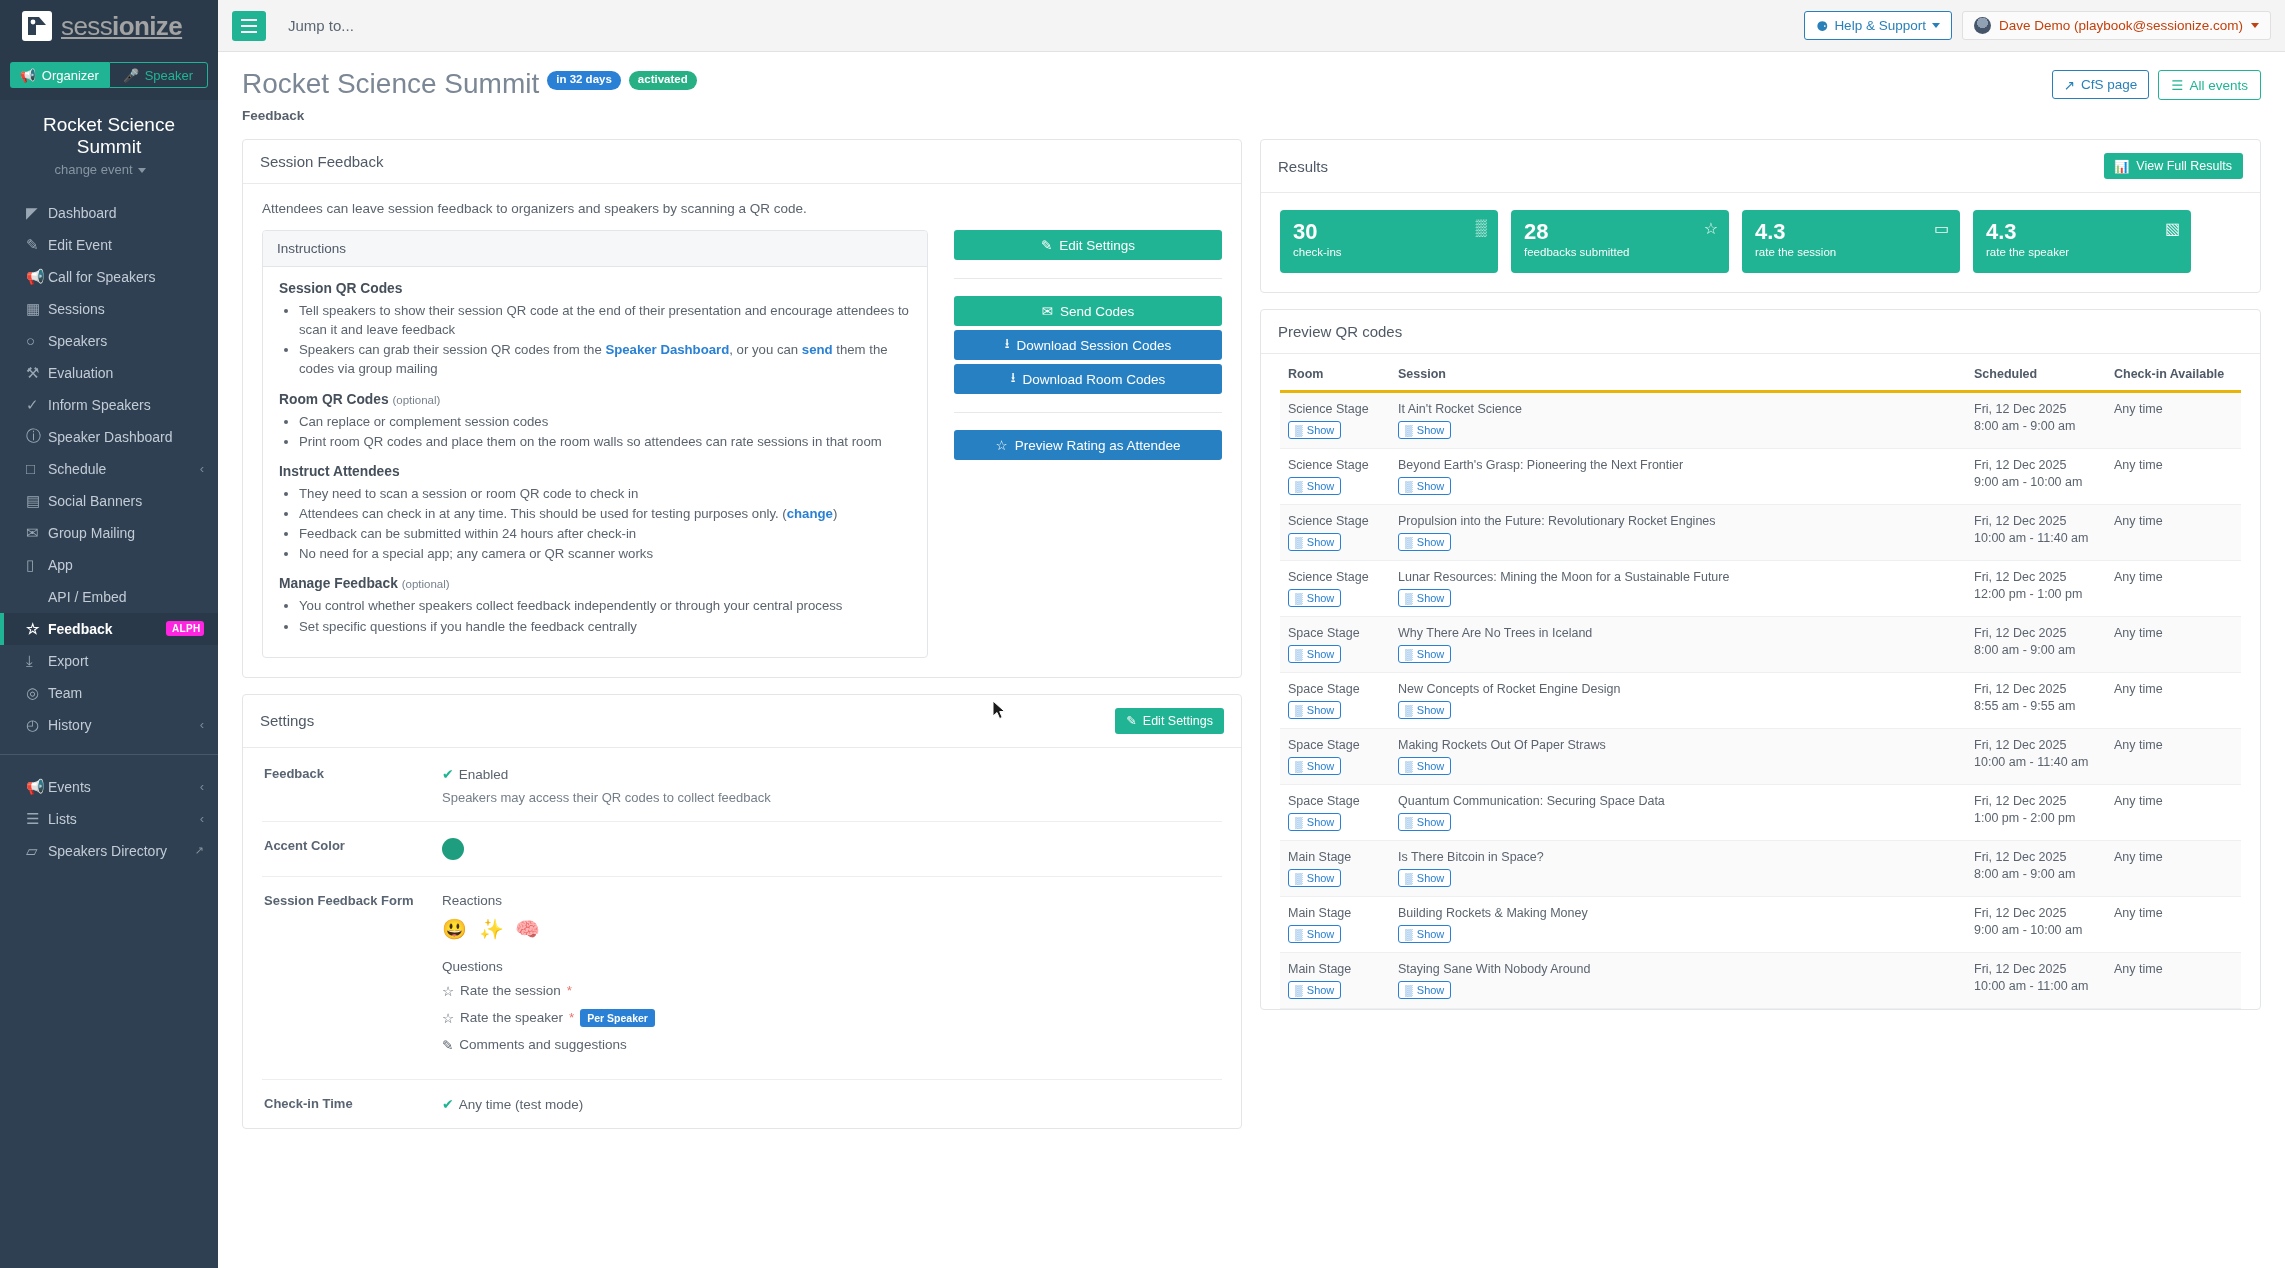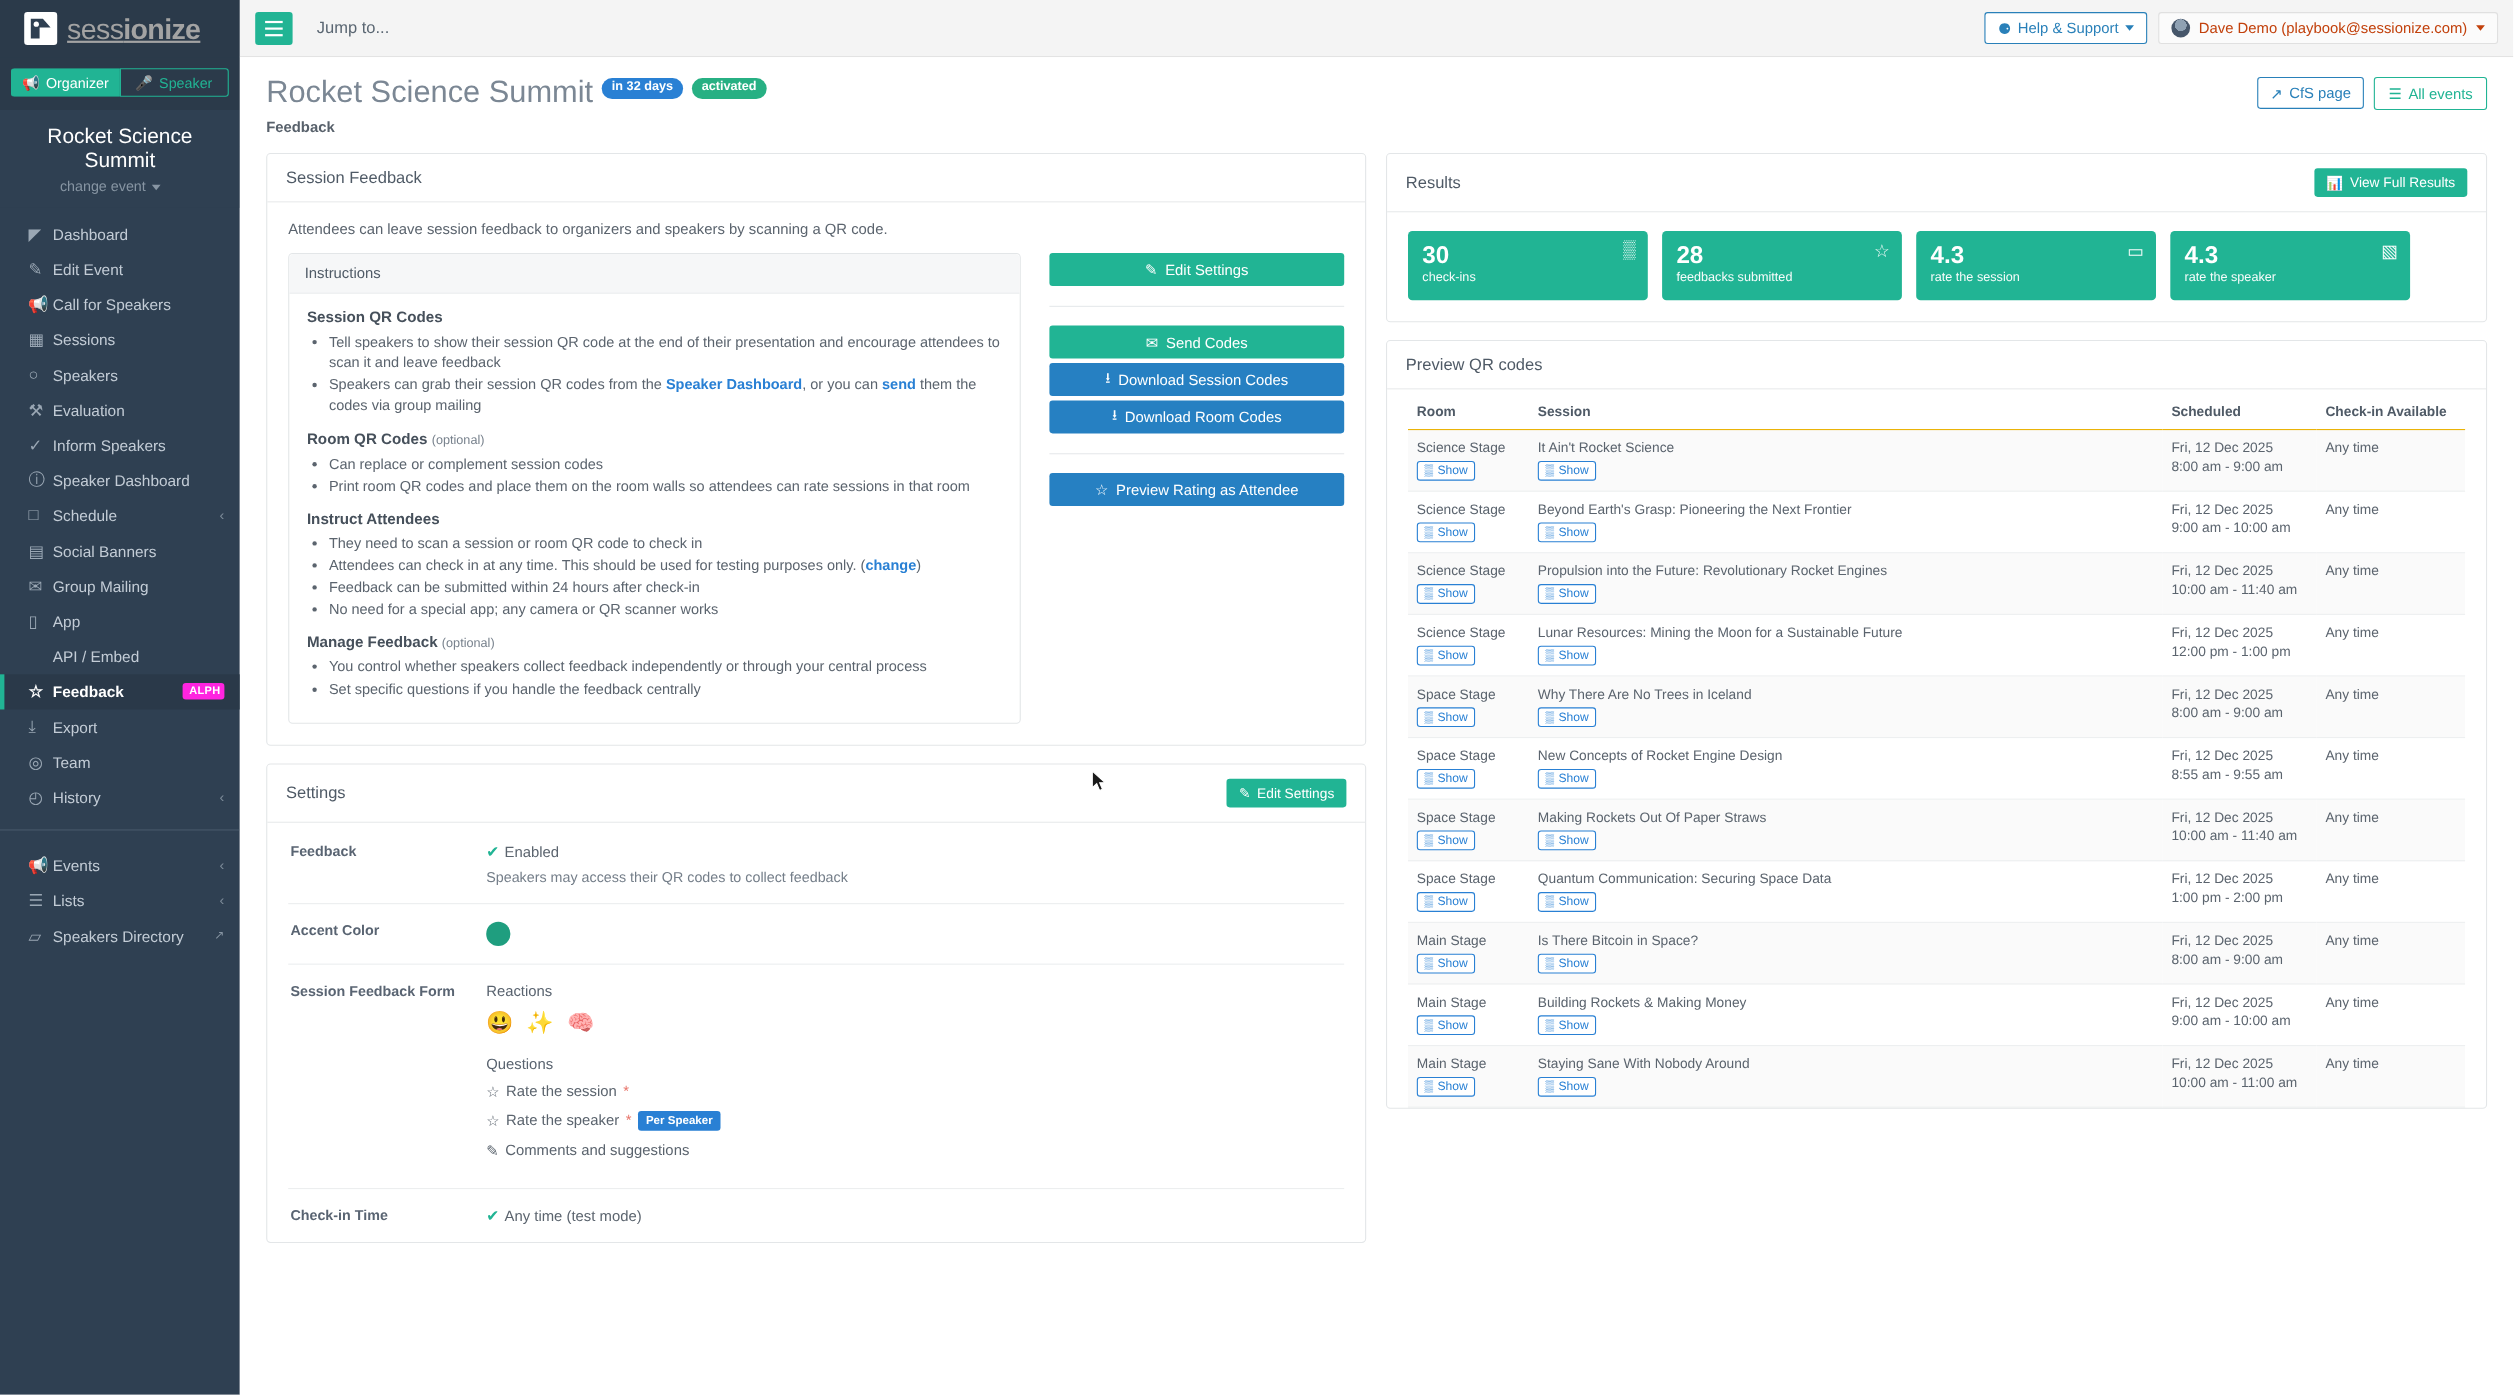--- a/index.html
+++ b/index.html
@@ -223,21 +223,21 @@
     display: flex; justify-content: space-between; position: relative;
   }
   .stat-num { font-size: 22px; font-weight: 700; line-height: 1.05; }
   .stat-lbl { font-size: 11.5px; margin-top: 3px; opacity: .96; }
   .stat-ico { position: absolute; right: 11px; top: 9px; opacity: .95; }
 
   
   .qr-table { width: 100%; border-collapse: collapse; }
   .qr-table th {
     text-align: left; font-size: 12.5px; color: #4f5a66; font-weight: 700;
-    padding: 0 8px 9px 8px; border-bottom: 1px solid #eab308;
+    padding: 0 8px 9px 8px; border-bottom: 3px solid #eab308;
   }
   .qr-table td {
     font-size: 12.5px; color: #5b646e; padding: 9px 8px;
     border-bottom: 1px solid #edeff0; vertical-align: top;
   }
   .qr-table tbody tr:nth-child(odd) { background: #fafafa; }
   .show-btn {
     display: inline-flex; align-items: center; gap: 4px;
     border: 1px solid #2980d4; color: #2980d4; background: #fff;
     border-radius: 3px; font-size: 11px; padding: 2px 6px; margin-top: 5px;

